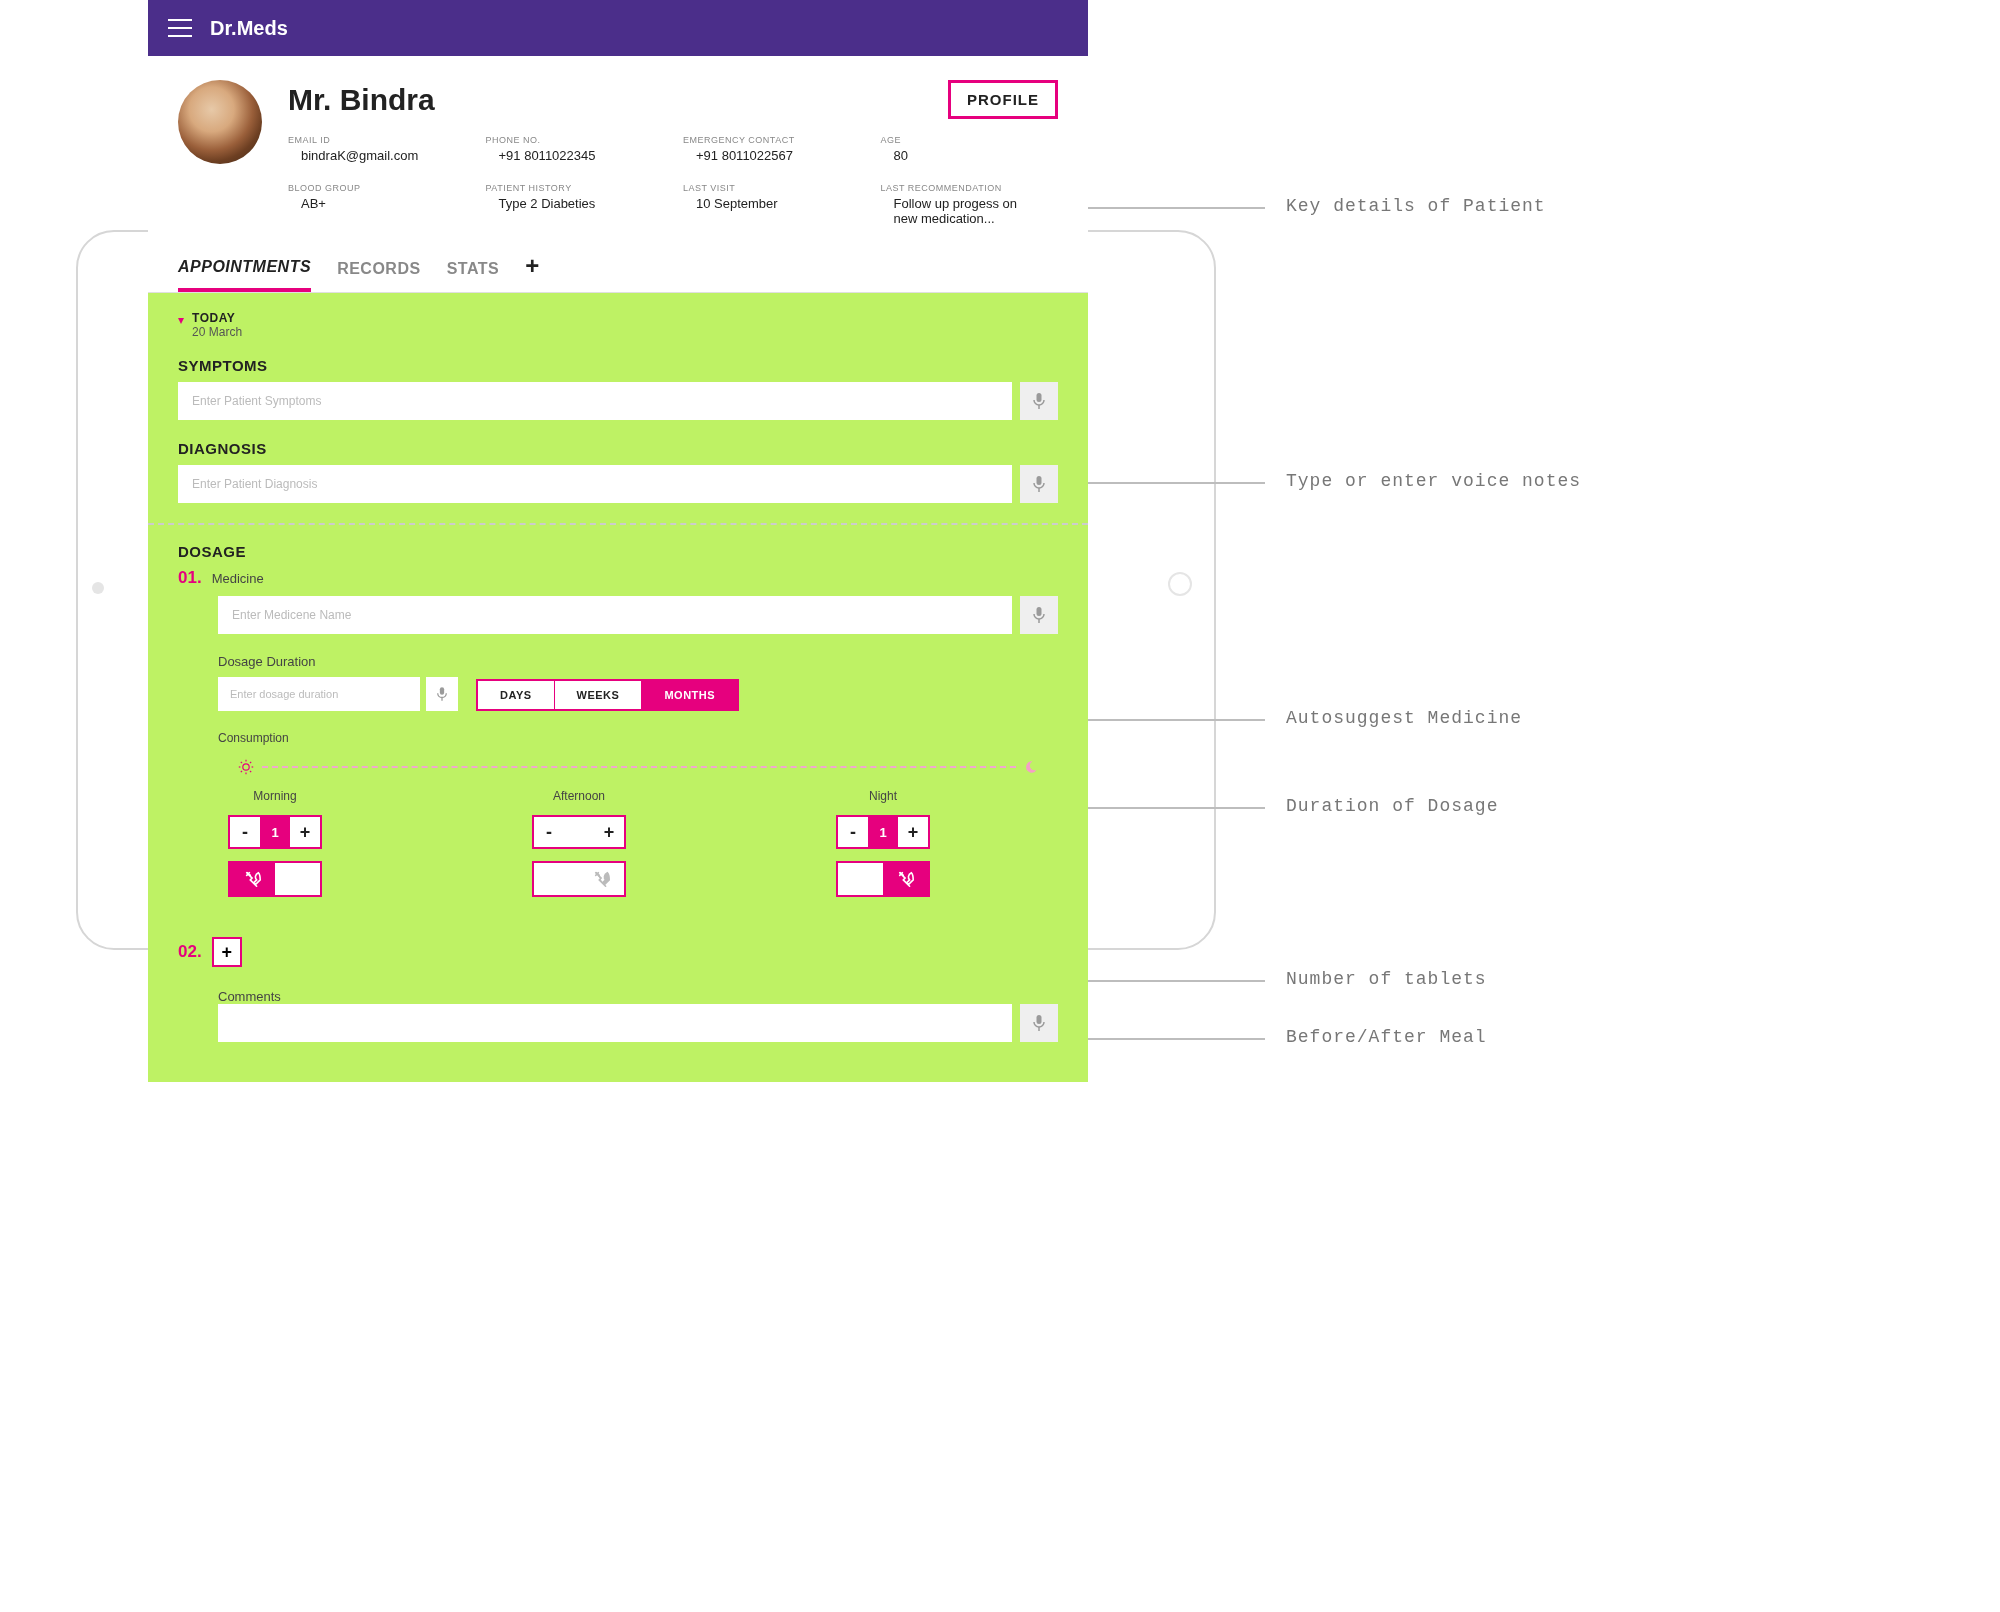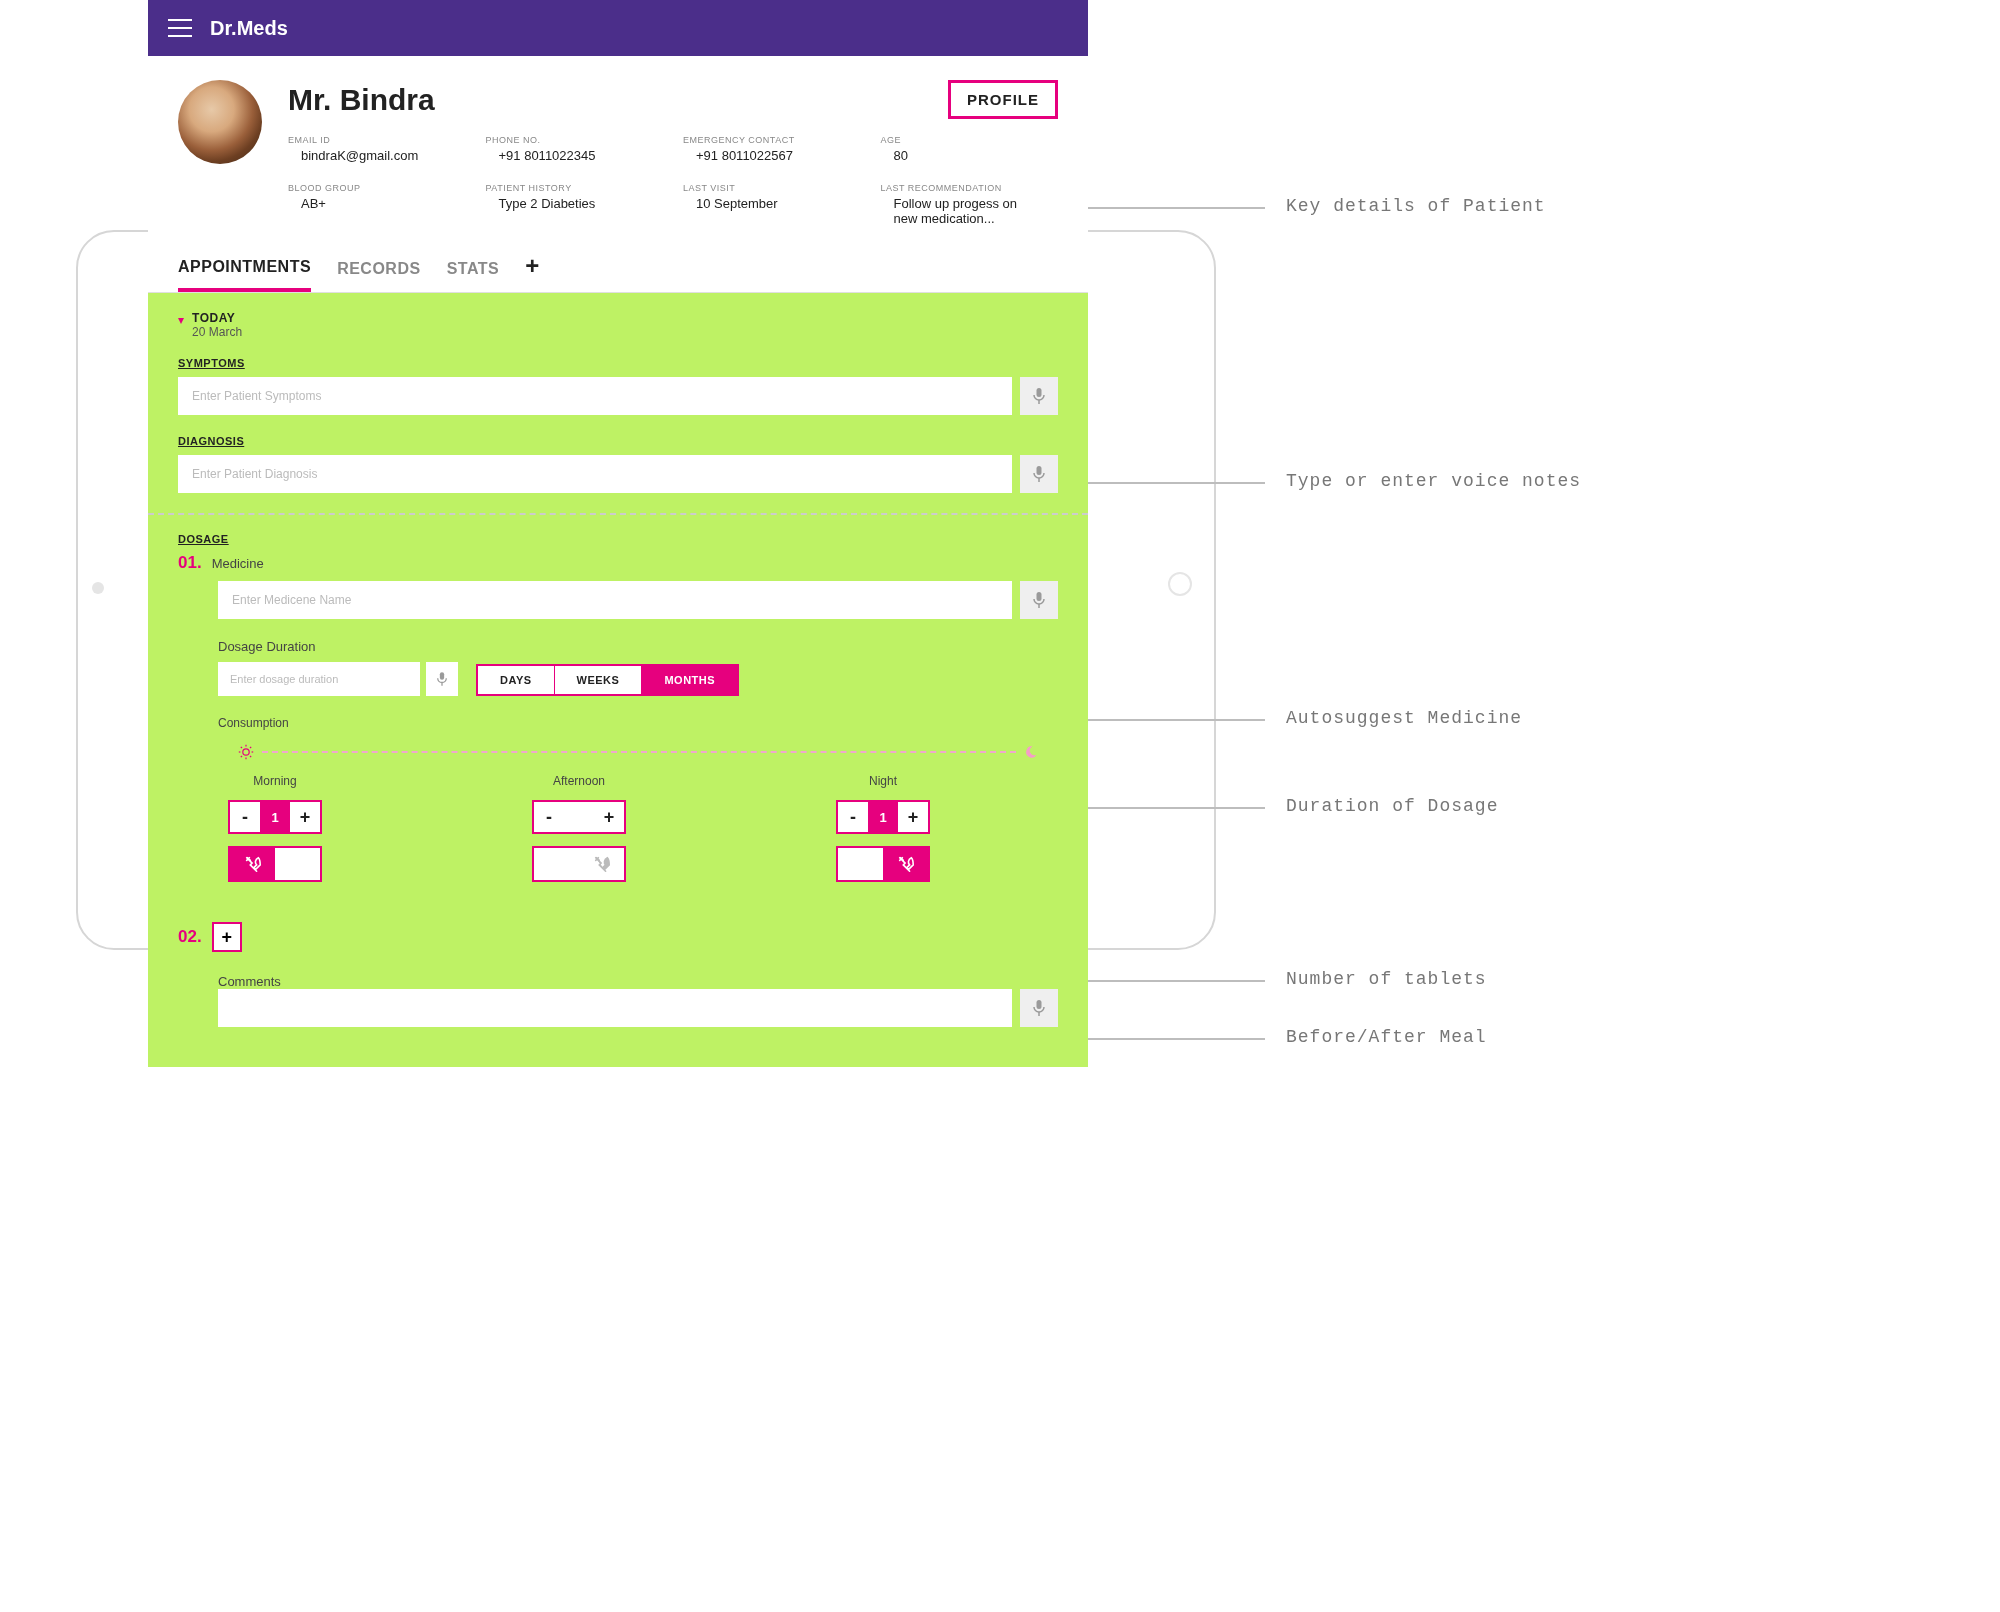--- a/index.html
+++ b/index.html
@@ -104,31 +104,31 @@
   border-bottom: 1px solid #e0e0e0;
 }
 .tab {
   font-size: 16px;
   font-weight: 800;
   color: #888;
   padding: 14px 0 12px 0;
   cursor: pointer;
   letter-spacing: 0.5px;
 }
-.tab.active { color: #222; border-bottom: 4px solid #e6007e; }
+.tab.active { color: #222; border-bottom: 4px solid #e6007e; font-style: italic; }
 .tab-add { font-size: 24px; font-weight: 800; color: #222; cursor: pointer; padding: 0 0 4px 0; }
 
 .content { padding: 18px 30px 20px 30px; }
 
 .today-row { display: flex; align-items: flex-start; gap: 8px; margin-bottom: 18px; }
 .chevron { color: #e6007e; font-size: 12px; margin-top: 2px; }
 .today-label { font-size: 12px; font-weight: 800; color: #222; letter-spacing: 0.5px; }
 .today-date { font-size: 12px; color: #555; }
 
-.section-label { font-size: 11px; font-weight: 800; letter-spacing: 0.5px; color: #222; margin-bottom: 8px; text-decoration: underline; }
+.section-label { font-size: 15px; font-weight: 800; letter-spacing: 0.5px; color: #222; margin-bottom: 8px; }
 .input-row { display: flex; gap: 8px; margin-bottom: 20px; }
 .text-input {
   flex: 1;
   background: #fff;
   border: none;
   padding: 12px 14px;
   font-size: 12px;
   color: #444;
 }
 .text-input::placeholder { color: #bbb; }

